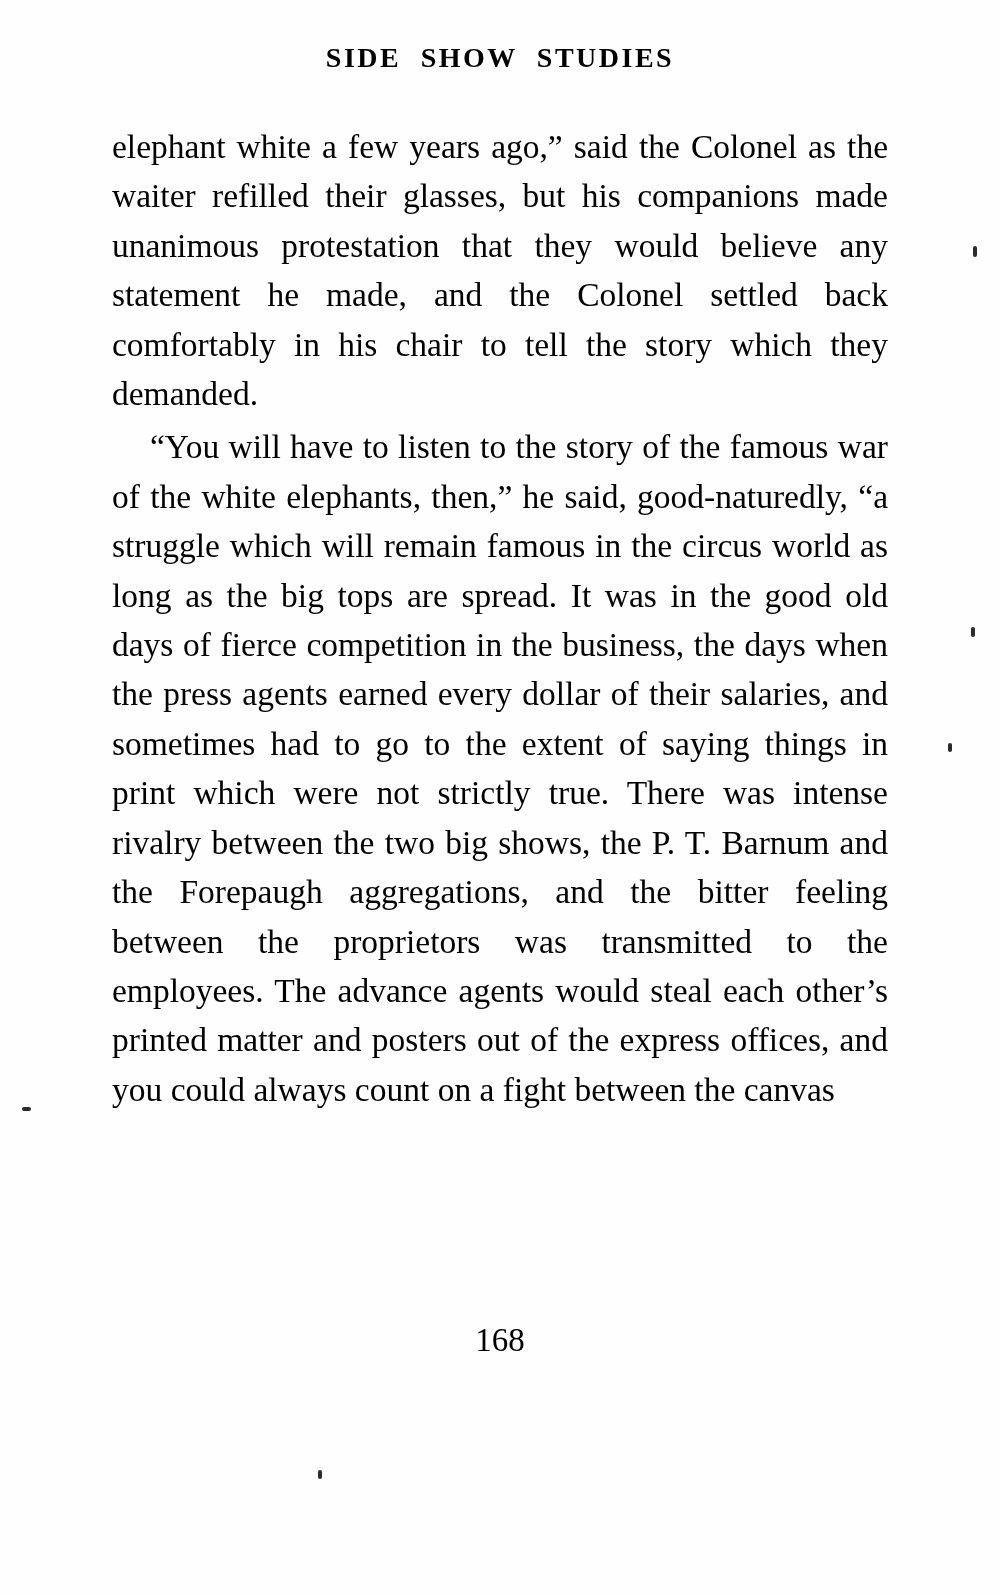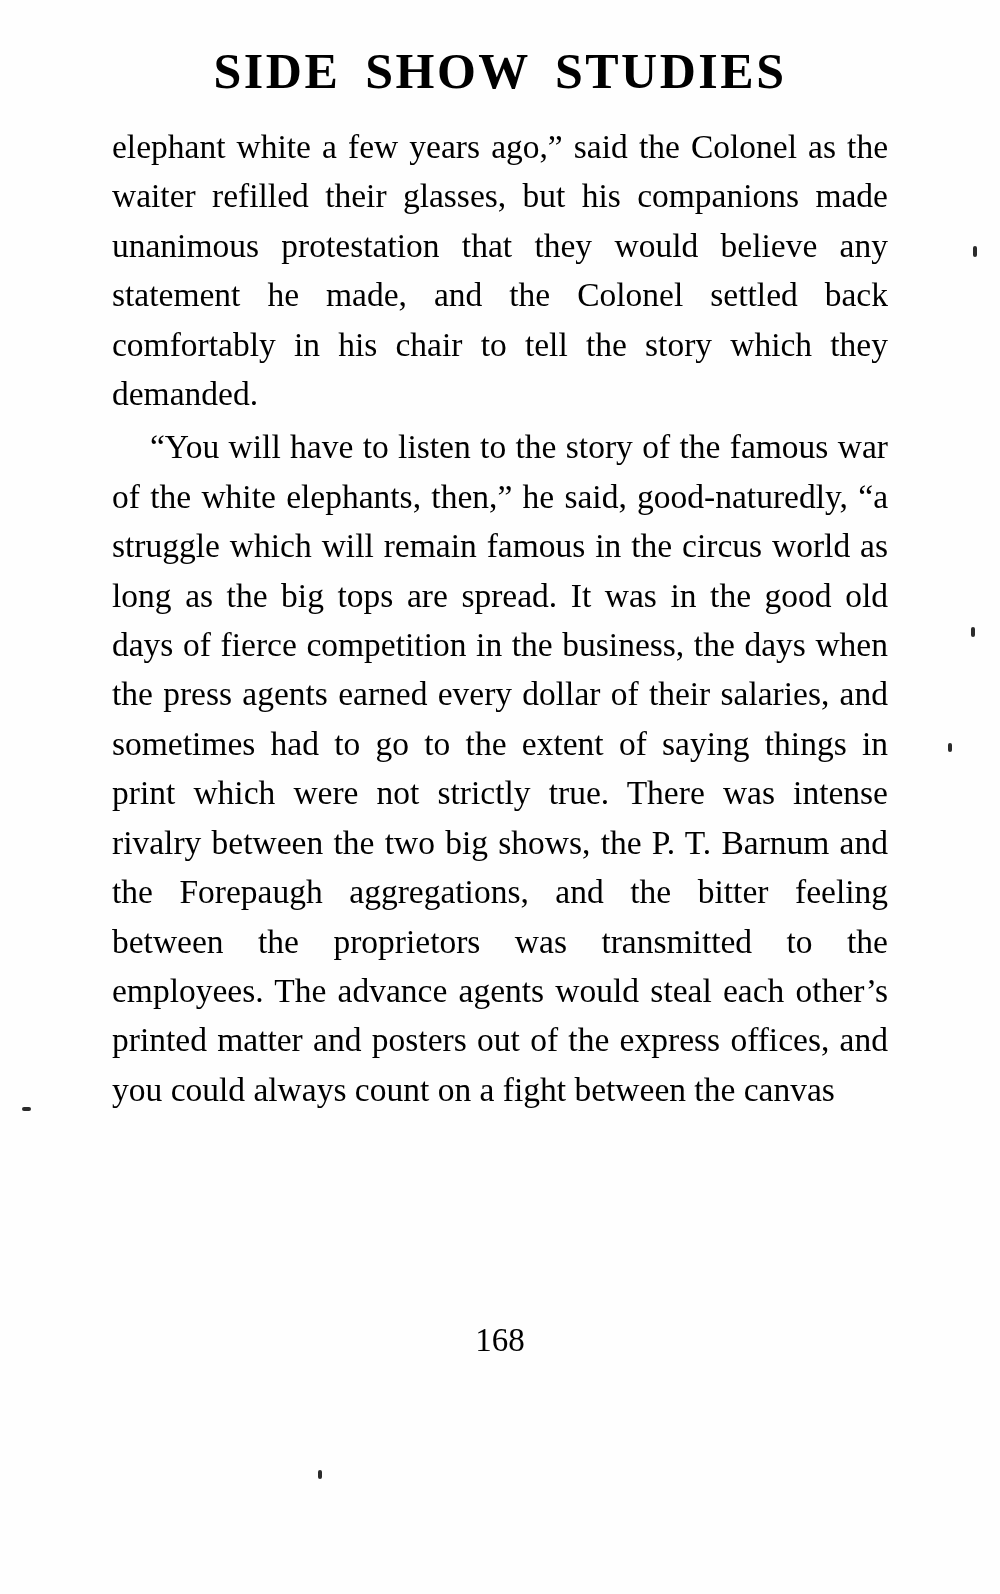--- a/index.html
+++ b/index.html
@@ -22,21 +22,21 @@
     width: 1000px;
     height: 1594px;
     background: #fefefe;
   }
   .running-head {
     position: absolute;
     left: 0;
     top: 42px;
     width: 1000px;
     text-align: center;
-    font-size: 50px;
+    font-size: 28px;
     font-weight: bold;
     letter-spacing: 2.5px;
     word-spacing: 10px;
     font-family: "Liberation Serif", serif;
   }
   .body-text {
     position: absolute;
     left: 108px;
     top: 118px;
     width: 784px;

